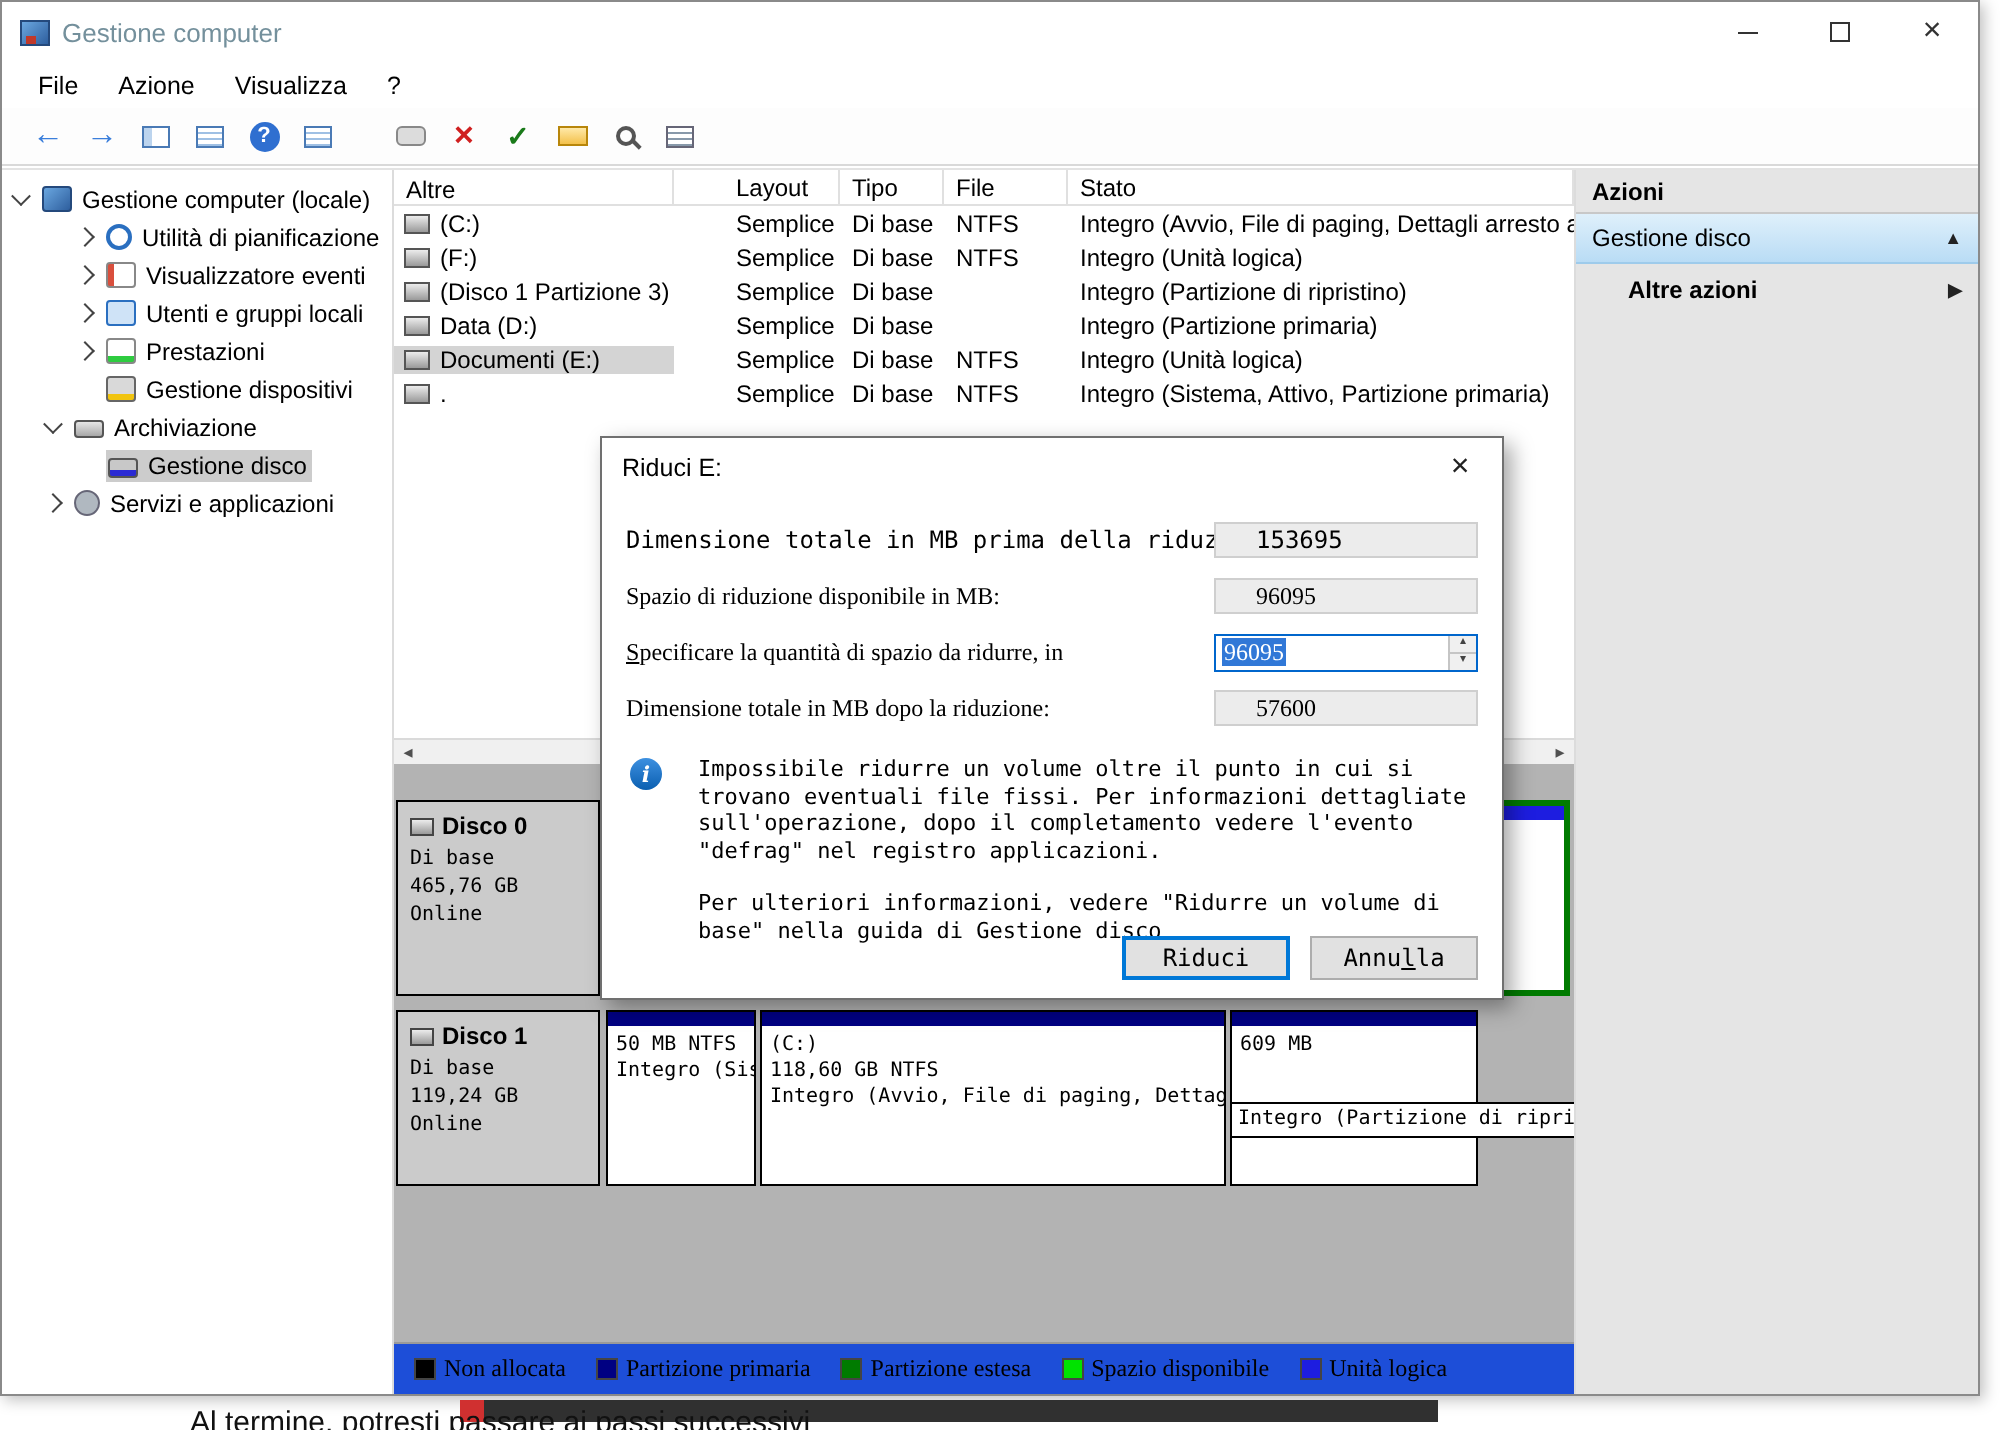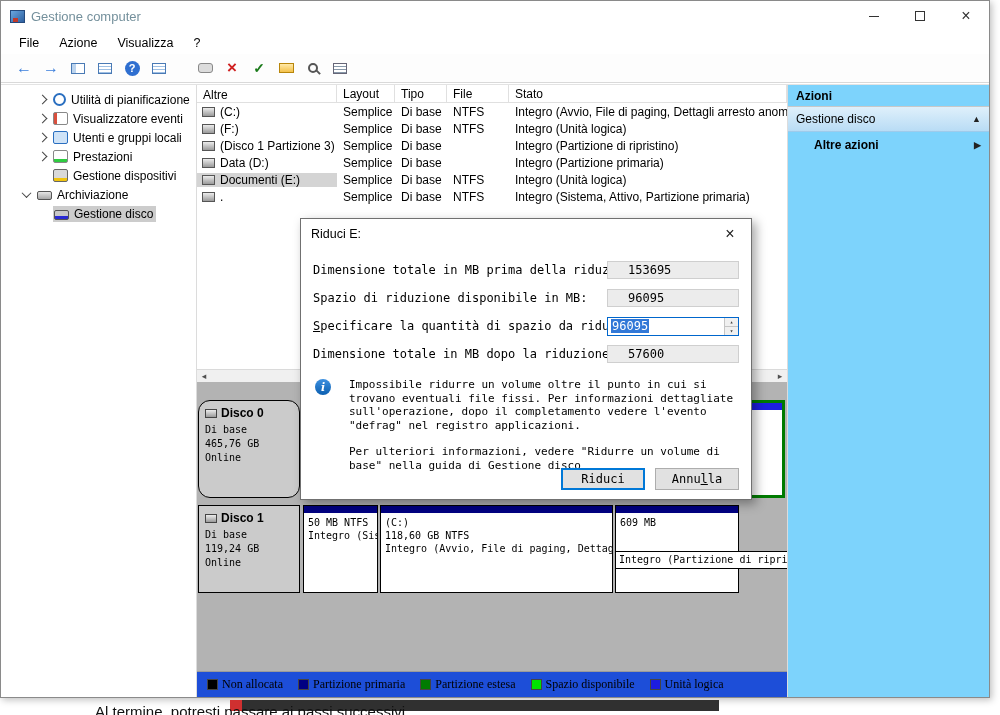--- a/index.html
+++ b/index.html
@@ -71,21 +71,21 @@
   .tsel { background:#cccccc; padding:1px 3px 1px 1px; display:flex; align-items:center; }
 
   .center { width:591px; display:flex; flex-direction:column; border-right:1px solid #dcdcdc; }
 
   
   .vol-table { height:284px; overflow:hidden; }
   .vhead { display:flex; height:18px; border-bottom:1px solid #e0e0e0; background:#fff; }
   .vhead > div { border-right:1px solid #e0e0e0; padding:2px 0 0 6px; font-size:12px; }
   .vrow { display:flex; height:17px; align-items:center; white-space:nowrap; }
   .c-vol { width:140px; flex:none; overflow:hidden; display:flex; align-items:center; padding-left:5px; }
-  .c-lay { width:58px; flex:none; overflow:hidden; padding-left:6px; }
+  .c-lay { width:58px; flex:none; overflow:hidden; padding-left:6px;margin-left:25px; }
   .c-tip { width:52px; flex:none; overflow:hidden; padding-left:6px; }
   .c-fs  { width:62px; flex:none; overflow:hidden; padding-left:6px; }
   .c-st  { flex:1; overflow:hidden; padding-left:6px; }
   .vicon { width:13px; height:10px; margin-right:5px; flex:none;
            background:linear-gradient(#ececec,#9a9a9a); border:1px solid #555; }
   .vrow.sel .c-vol { background:#d4d4d4; }
 
   
   .hscroll { height:13px; background:#f0f0f0; border-top:1px solid #dadada; display:flex; }
   .sbtn { width:14px; height:12px; display:flex; align-items:center; justify-content:center;
@@ -111,37 +111,37 @@
              white-space:nowrap; z-index:5; line-height:14px; }
 
   
   .legend { height:26px; background:#1d4ed8; border-top:1px solid #9a9a9a; display:flex;
             align-items:center; gap:15px; padding-left:10px;
             font-family:Liberation Serif, serif; font-size:12px; }
   .litem { display:flex; align-items:center; gap:4px; }
   .lsq { width:11px; height:11px; border:1px solid #444; flex:none; }
 
   
-  .actions { flex:1; background:#7dd3fc; }
+  .actions { flex:1; background:#e5e5e5; }
   .ap-title { height:22px; padding:4px 8px 0; font-weight:bold; border-bottom:1px solid #c8c8c8; }
   .ap-group { height:25px; display:flex; align-items:center; padding:0 8px;
               background:linear-gradient(#dff0fb,#b9dcf5); border-bottom:1px solid #9ecbeb; }
   .ap-group .arr, .ap-more .arr { margin-left:auto; font-size:9px; color:#222; }
   .ap-more { height:25px; display:flex; align-items:center; padding:0 8px 0 26px; font-weight:bold; }
 
   
   .dialog { position:absolute; left:300px; top:218px; width:452px; height:282px; background:#fff;
             border:1px solid #707070; box-shadow:4px 4px 10px rgba(0,0,0,.35); z-index:10;
             font-family:"DejaVu Sans Mono", monospace; font-size:12px; }
   .dlg-title { height:29px; display:flex; align-items:center; padding-left:10px;
                font-family:"Liberation Sans", sans-serif; font-size:12.5px; }
   .dlg-close { margin-left:auto; width:42px; height:28px; display:flex; align-items:center;
                justify-content:center; font-size:16px; color:#222; }
   .drow { position:relative; height:18px; margin:0 12px; }
-  .drow.first { margin-top:13px; } .drow + .drow { margin-top:10px; }
+  .drow.first { margin-top:13px; } .drow + .drow { margin-top:10px;font-family:Liberation Serif, serif; }
   .dlabel { line-height:18px; white-space:nowrap; }
   .dval { position:absolute; right:0; top:0; width:132px; height:18px; background:#ececec;
           border:1px solid #cfcfcf; padding:1px 20px; line-height:14px; }
   .dspin { position:absolute; right:0; top:0; width:132px; height:19px; background:#fff;
            border:1px solid #0066cc; padding:1px 16px 0 3px; line-height:15px; }
   .selval { background:#3178d7; color:#fff; padding:0 1px; }
   .spinbtns { position:absolute; right:0; top:0; bottom:0; width:14px; border-left:1px solid #c5c5c5; }
   .spinbtns div { height:50%; background:#f0f0f0; display:flex; align-items:center;
                   justify-content:center; font-size:6px; color:#444; }
   .spinbtns div:first-child { border-bottom:1px solid #c5c5c5; }
@@ -218,20 +218,25 @@
         <span class="tb-zoom"></span>
       </span>
     <span class="tb">
         <span class="tb-lines"></span>
       </span>
   </div>
 
   <div class="content">
 
     <div class="tree">
+      <div class="trow lvl0">
+        <span class="chev down"></span>
+        <span class="ti ic-computer"></span>
+        <span>Gestione computer (locale)</span>
+      </div>
       <div class="trow lvl2">
         <span class="chev right"></span>
         <span class="ti ic-scheduler"></span>
         <span>Utilità di pianificazione</span>
       </div>
       <div class="trow lvl2">
         <span class="chev right"></span>
         <span class="ti ic-events"></span>
         <span>Visualizzatore eventi</span>
       </div>
@@ -254,20 +259,25 @@
         <span class="chev down"></span>
         <span class="ti ic-storage"></span>
         <span>Archiviazione</span>
       </div>
       <div class="trow lvl2">
         <span class="chev-sp"></span>
         <span class="tsel">
           <span class="ti ic-diskmgmt"></span>
           <span>Gestione disco</span>
         </span>
+      </div>
+      <div class="trow lvl1">
+        <span class="chev right"></span>
+        <span class="ti ic-services"></span>
+        <span>Servizi e applicazioni</span>
       </div>
     </div>
 
     <div class="center">
       <div class="vol-table">
         <div class="vhead">
           <div class="c-vol">Altre</div>
           <div class="c-lay">Layout</div>
           <div class="c-tip">Tipo</div>
           <div class="c-fs">File system</div>
@@ -336,21 +346,21 @@
       </div>
 
       <div class="hscroll">
         <span class="sbtn">◂</span>
         <span class="strack"></span>
         <span class="sbtn">▸</span>
       </div>
 
       <div class="diskarea">
 
-        <div class="dhead" style="top:18px; height:98px;border-radius:12px;">
+        <div class="dhead" style="top:18px; height:98px;">
           <div class="dname">
               <span class="dicon"></span>
               <span>Disco 0</span>
             </div>
           <div class="sub">Di base</div>
           <div class="sub">465,76 GB</div>
           <div class="sub">Online</div>
         </div>
         <div class="ext" style="left:106px; top:18px; width:482px; height:98px;">
           <div class="pstrip strip-logical"></div>

